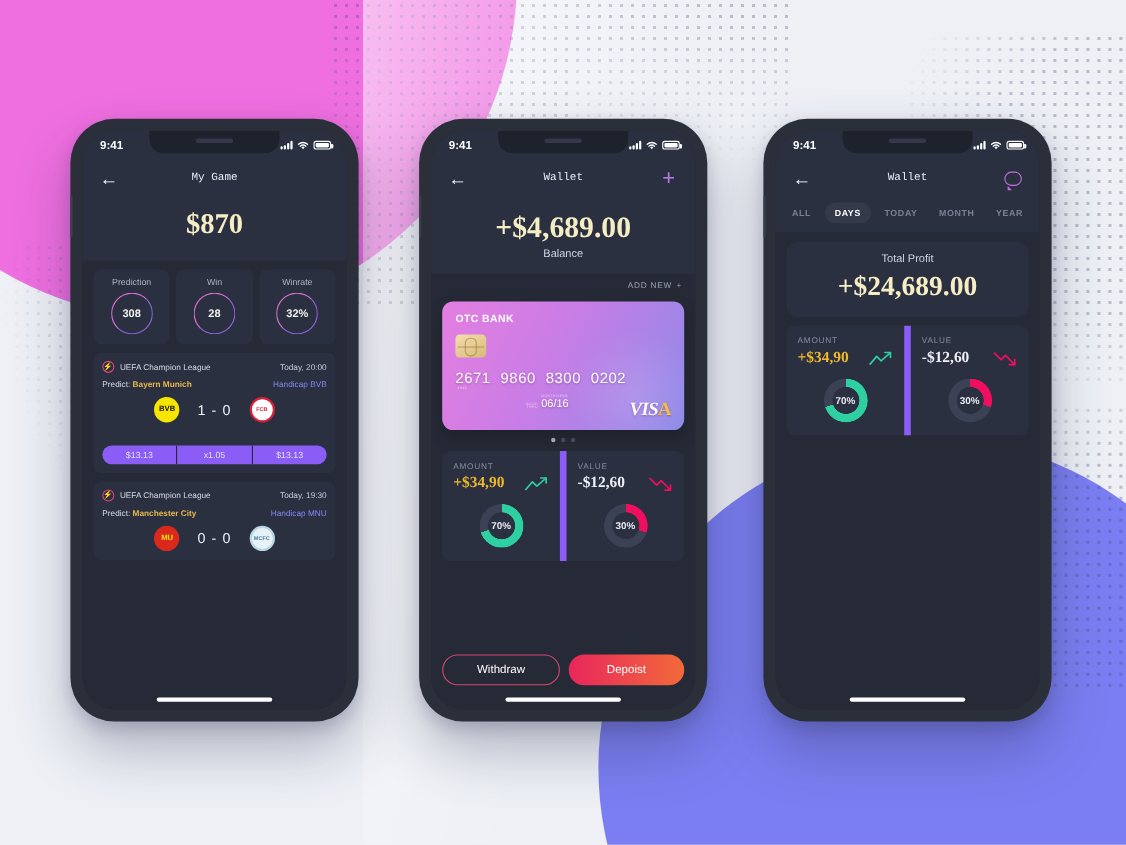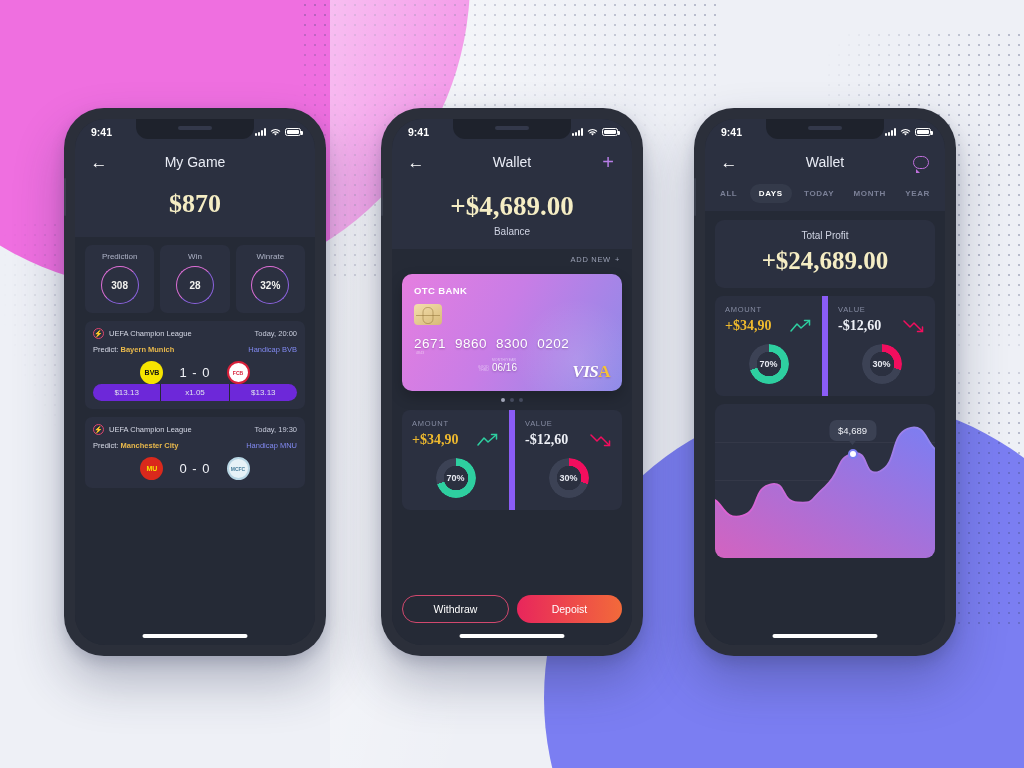--- a/index.html
+++ b/index.html
@@ -114,21 +114,21 @@
   .batt::after { content:""; position:absolute; right:-2.5px; top:2.2px;
     width:1.4px; height:3.4px; background:#fff; border-radius:0 1px 1px 0; }
 
   
   .navbar {
     height: 34px; flex: 0 0 34px;
     display: flex; align-items: center; justify-content: space-between;
     padding: 0 14px;
     font-size: 11.5px; color: #e9ecf5;
   }
-  .nav-title { font-size: 14px; color: #e9ecf5; }
+  .nav-title { font-size: 10px; color: #e9ecf5; font-family: Liberation Mono, monospace; }
   .nav-ic { width: 20px; height: 20px; display: flex; align-items:center; justify-content:center; }
   .arrow-l { font-size: 17px; color: #fff; line-height: 1; }
   .plus-ic { font-size: 20px; color: #b87ee8; line-height: 1; font-weight: 300; }
 
   
   .segs {
     display: flex; align-items: center; justify-content: space-between;
     padding: 5px 10px 6px;
   }
   .seg {
@@ -192,21 +192,21 @@
   .m-pred .hcap { font-size: 7.5px; color: #8189f0; }
   .m-score { display: flex; align-items: center; justify-content: center; gap: 16px; margin-top: 7px; }
   .logo { width: 23px; height: 23px; border-radius: 50%; position: relative; overflow:hidden;
           display:flex; align-items:center; justify-content:center; font-size:7px; font-weight:bold; }
   .logo-bvb { background: #f6e500; color:#111; }
   .logo-fcb { background: #fff; border: 2.5px solid #d8203a; color:#d8203a; font-size:5px; }
   .logo-mnu { background: #da291c; color:#f6e500; }
   .logo-mci { background: #e6f2f7; border:2px solid #b8d6e4; color:#4a7f9c; font-size:5px; }
   .score-txt { font-size: 13px; color: #f0f2f7; letter-spacing: 1px; }
   .odds {
-    display: flex; margin-top: 0; background: #6d28d9; border-radius: 11px; overflow: hidden; justify-content: space-between;
+    display: flex; margin-top: 21px; background: #8b5cf6; border-radius: 11px; overflow: hidden; justify-content: space-between;
   }
   .odds div {
     flex: 1; text-align: center; font-size: 8px; color: #dfe2ee; padding: 4px 0;
   }
   .odds div + div { border-left: 1px solid #252a36; }
 
   
   .addnew {
     display: flex; align-items: center; justify-content: flex-end; gap: 4px;
     padding: 6px 12px 4px; font-size: 7.5px; letter-spacing: 0.7px; color: #9aa0b4;
@@ -619,37 +619,16 @@
               <path d="M1 2 L7 8 L11 4 L19 12" stroke="#f20e5e" stroke-width="1.5" fill="none" stroke-linecap="round" stroke-linejoin="round"></path>
               <path d="M14.5 12.5 L19.5 12.5 L19.5 8" stroke="#f20e5e" stroke-width="1.5" fill="none" stroke-linecap="round"></path>
             </svg>
           </div>
           <div class="donut" style="--c:#f20e5e; --p:108deg;">
             <span>30%</span>
           </div>
         </div>
       </div>
 
-      <div class="chart-card">
-        <div class="gridline" style="top:38px;"></div>
-        <div class="gridline" style="top:76px;"></div>
-        <div class="gridline" style="top:114px;"></div>
-        <svg id="chart-svg" width="220" height="154" viewBox="0 0 220 154" preserveAspectRatio="none" style="position:absolute; left:0; top:0;">
-          <defs>
-            <linearGradient id="areaGrad" x1="0" y1="1" x2="1" y2="0">
-              <stop offset="0%" stop-color="#d363c0"></stop>
-              <stop offset="100%" stop-color="#7b7ef2"></stop>
-            </linearGradient>
-            <linearGradient id="lineGrad" x1="0" y1="0" x2="1" y2="0">
-              <stop offset="0%" stop-color="#e25fd0"></stop>
-              <stop offset="100%" stop-color="#8f86ee"></stop>
-            </linearGradient>
-          </defs>
-          <path id="chart-area" fill="url(#areaGrad)" d="M0.0 96.1 C8.8 101.1,9.9 116.7,27.5 111.7 C45.1 106.7,37.4 84.8,55.0 80.5 C72.6 76.3,64.9 97.6,82.5 98.4 C100.1 99.1,92.4 98.4,110.0 82.8 C127.6 67.2,119.9 54.6,137.5 49.6 C155.1 44.6,147.4 75.1,165.0 67.2 C182.6 59.3,174.9 32.0,192.5 24.9 C210.1 17.8,211.2 38.5,220.0 44.9 L220 154 L0 154 Z"></path>
-          <path id="chart-line" fill="none" stroke="url(#lineGrad)" stroke-width="1.8" stroke-linecap="round" d="M0.0 96.1 C8.8 101.1,9.9 116.7,27.5 111.7 C45.1 106.7,37.4 84.8,55.0 80.5 C72.6 76.3,64.9 97.6,82.5 98.4 C100.1 99.1,92.4 98.4,110.0 82.8 C127.6 67.2,119.9 54.6,137.5 49.6 C155.1 44.6,147.4 75.1,165.0 67.2 C182.6 59.3,174.9 32.0,192.5 24.9 C210.1 17.8,211.2 38.5,220.0 44.9"></path>
-        </svg>
-        <div class="tooltip" style="left: 137.5px; top: 15.6319px;">$4,689</div>
-        <div class="chart-dot" style="left: 137.5px; top: 44.6319px;"></div>
-      </div>
     </div>
     <div class="home-bar"></div>
   </div>
 </div>
 
 </body></html>

